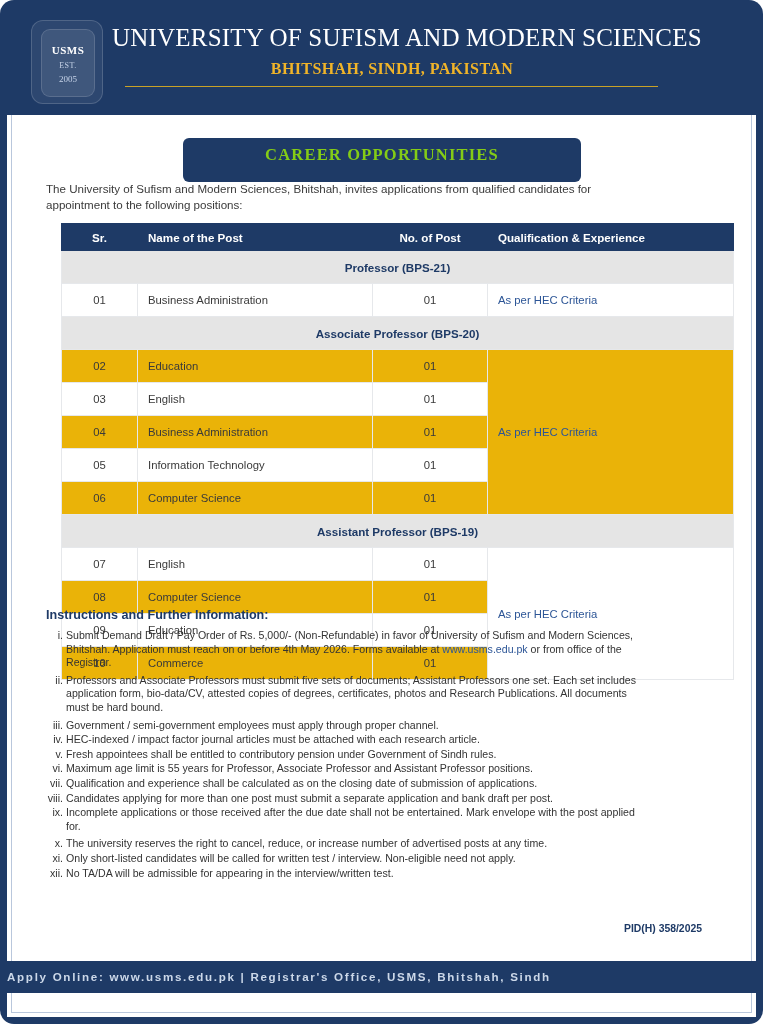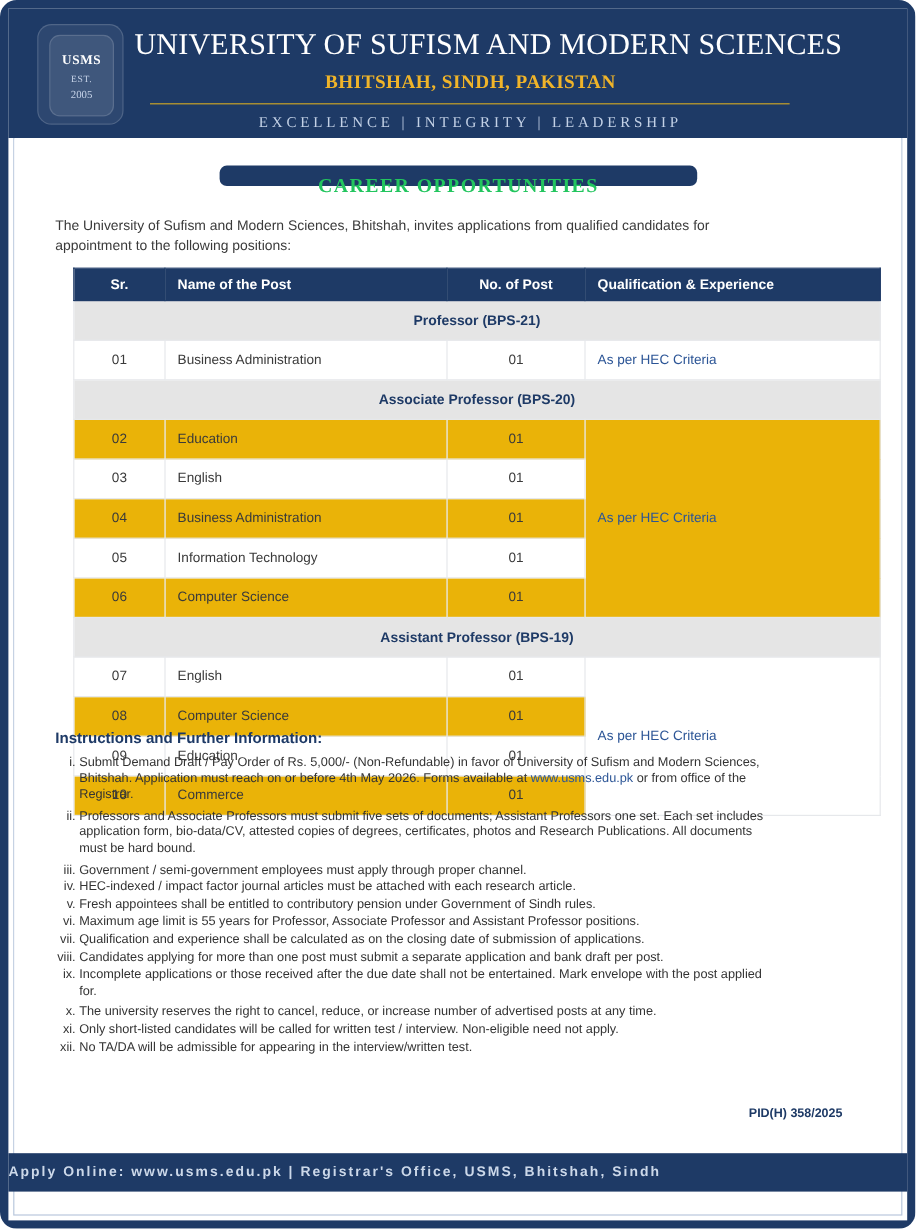--- a/index.html
+++ b/index.html
@@ -151,24 +151,24 @@
     width: 739px;
     height: 845px;
     background: #ffffff;
   }
 
   .career-banner {
     position: absolute;
     left: 171px;
     top: 22px;
     width: 398px;
-    height: 17px;
+    height: 44px;
     background: #1e3a66;
     border-radius: 6px;
-    color: #22c55e;
+    color: #84cc16;
     font-family: "Liberation Serif", serif;
     font-weight: bold;
     font-size: 16.5px;
     letter-spacing: 1.2px;
     text-align: center;
     line-height: 33px;
   }
 
   .intro {
     position: absolute;
@@ -343,21 +343,20 @@
     <div class="logo-box">
       <div class="logo-inner">
         <div class="logo-usms">USMS</div>
         <div class="logo-est">EST.</div>
         <div class="logo-year">2005</div>
       </div>
     </div>
     <div class="uni-name">UNIVERSITY OF SUFISM AND MODERN SCIENCES</div>
     <div class="uni-loc">BHITSHAH, SINDH, PAKISTAN</div>
     <div class="gold-rule"></div>
-    <div class="tagline">EXCELLENCE | INTEGRITY | LEADERSHIP</div>
   </div>
 
   <div class="body-area">
 
     <div class="career-banner">CAREER OPPORTUNITIES</div>
 
     <div class="intro">The University of Sufism and Modern Sciences, Bhitshah, invites applications from qualified candidates for appointment to the following positions:</div>
 
     <table class="jobs-table">
       <colgroup>

